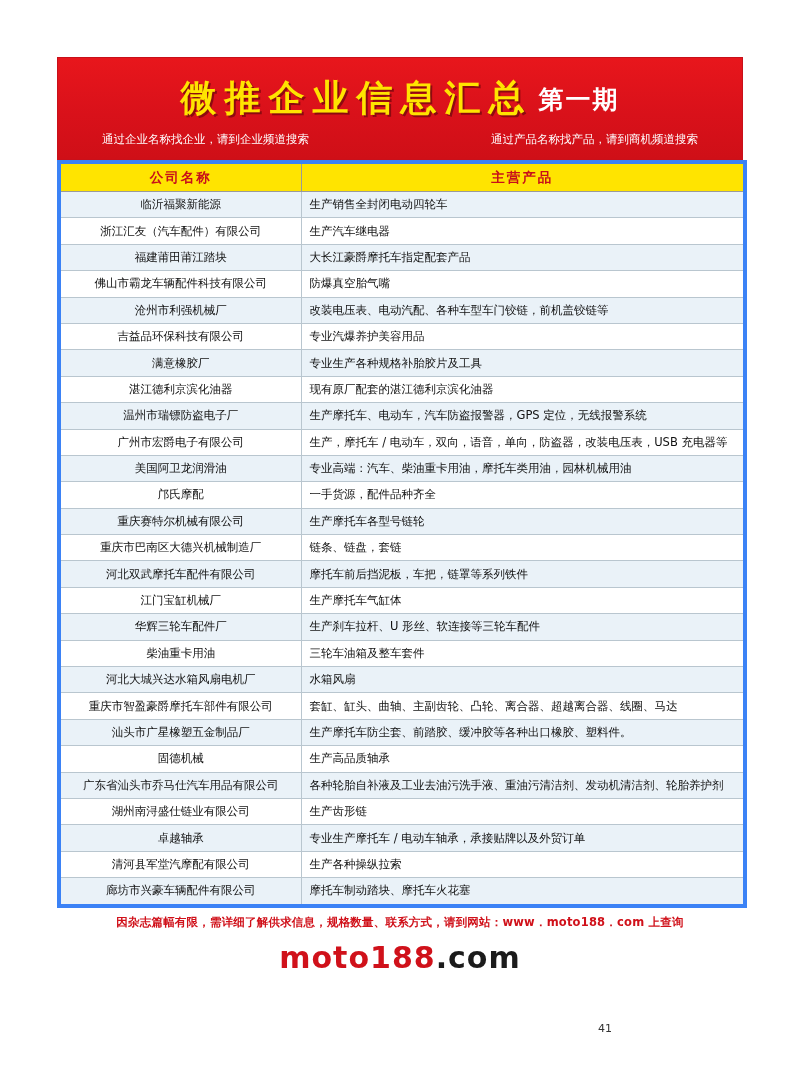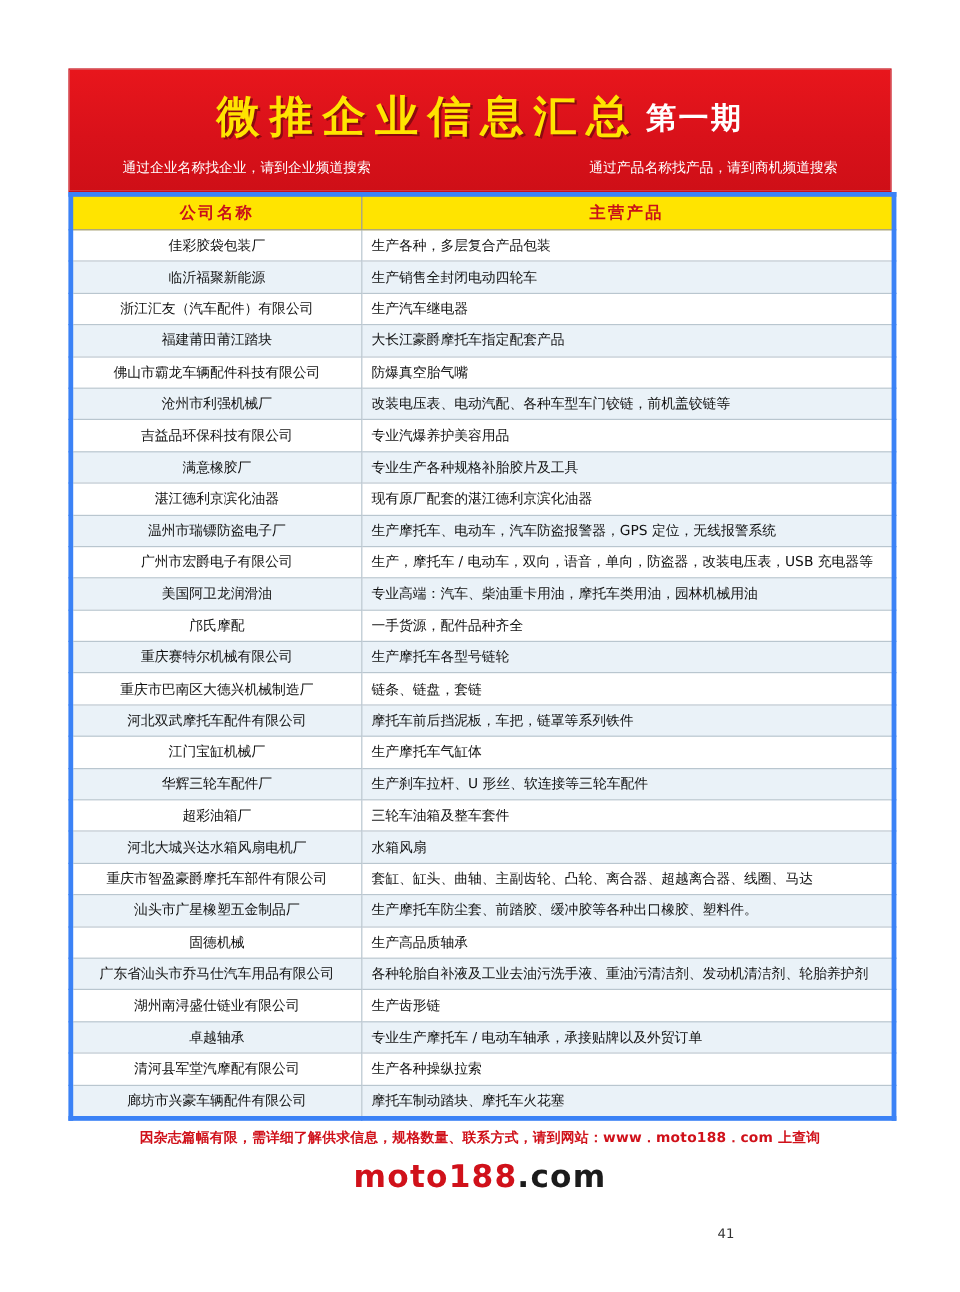--- a/index.html
+++ b/index.html
@@ -115,21 +115,21 @@
     font-size: 11.5px;
     font-weight: bold;
     color: #d0111a;
     text-align: center;
     letter-spacing: 0.2px;
     white-space: nowrap;
   }
   .brand {
     margin-top: 10px;
     text-align: center;
-    font-size: 26px;
+    font-size: 30px;
     font-weight: bold;
     letter-spacing: 1px;
     font-family: "DejaVu Sans", "Liberation Sans", sans-serif;
   }
   .brand .b-red { color: #d0111a; }
   .brand .b-dark { color: #1b1b1b; }
 
   .page-number {
     position: absolute;
     right: 24px;
@@ -159,24 +159,20 @@
           <col class="c1">
           <col class="c2">
         </colgroup>
       <thead>
         <tr>
           <th>公司名称</th>
           <th>主营产品</th>
         </tr>
       </thead>
       <tbody id="table-body">
-          <tr class="even">
-            <td class="name">佳彩胶袋包装厂</td>
-            <td class="prod">生产各种，多层复合产品包装</td>
-          </tr>
           <tr class="odd">
             <td class="name">临沂福聚新能源</td>
             <td class="prod">生产销售全封闭电动四轮车</td>
           </tr>
           <tr class="even">
             <td class="name">浙江汇友（汽车配件）有限公司</td>
             <td class="prod">生产汽车继电器</td>
           </tr>
           <tr class="odd">
             <td class="name">福建莆田莆江踏块</td>
@@ -232,21 +228,21 @@
           </tr>
           <tr class="even">
             <td class="name">江门宝缸机械厂</td>
             <td class="prod">生产摩托车气缸体</td>
           </tr>
           <tr class="odd">
             <td class="name">华辉三轮车配件厂</td>
             <td class="prod">生产刹车拉杆、U 形丝、软连接等三轮车配件</td>
           </tr>
           <tr class="even">
-            <td class="name">超彩油箱厂</td>
+            <td class="name">柴油重卡用油</td>
             <td class="prod">三轮车油箱及整车套件</td>
           </tr>
           <tr class="odd">
             <td class="name">河北大城兴达水箱风扇电机厂</td>
             <td class="prod">水箱风扇</td>
           </tr>
           <tr class="even">
             <td class="name">重庆市智盈豪爵摩托车部件有限公司</td>
             <td class="prod">套缸、缸头、曲轴、主副齿轮、凸轮、离合器、超越离合器、线圈、马达</td>
           </tr>

